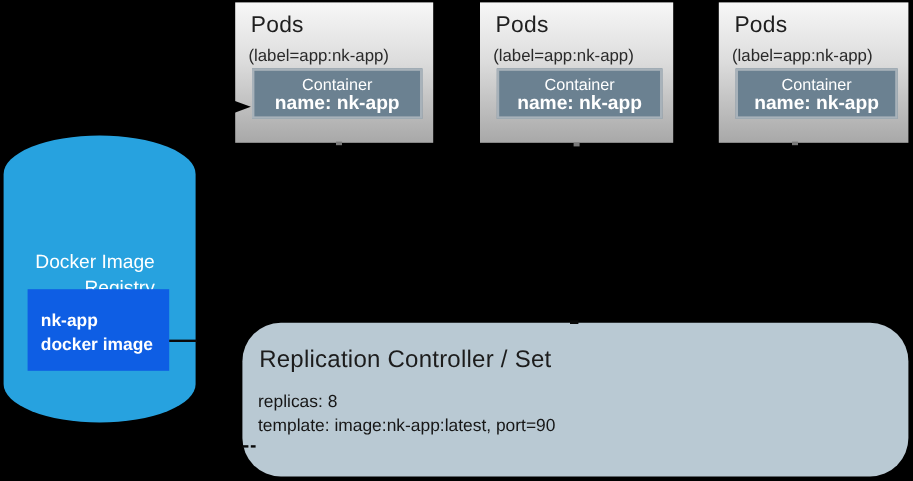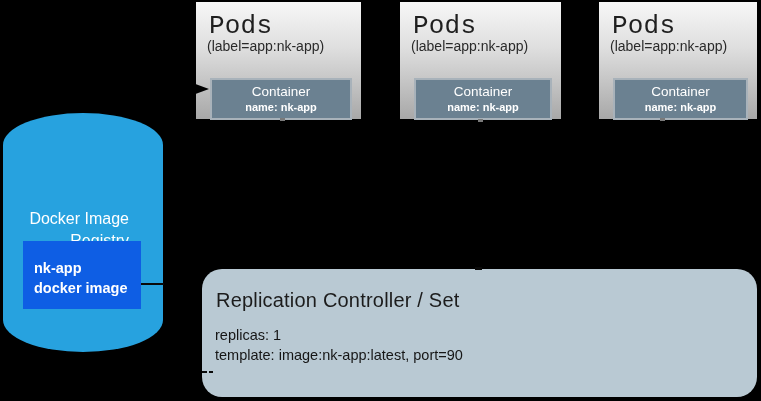--- a/index.html
+++ b/index.html
@@ -24,35 +24,35 @@
   
   .pod{
     position:absolute;top:2px;height:117px;
     background:linear-gradient(180deg,var(--pod-gradient-top) 0%,#dedede 40%,var(--pod-gradient-bottom) 100%);
   }
   .pod1{left:196px;width:165px;}
   .pod2{left:400px;width:161px;}
   .pod3{left:599px;width:158px;}
   .pod-title{
     position:absolute;left:13px;top:9px;
-    font-size:26px;color:var(--text-dark);letter-spacing:.2px;font-family:Liberation Mono, monospace;
+    font-size:19px;color:var(--text-dark);letter-spacing:.2px;
   }
   .pod-label{
     position:absolute;left:11px;top:36px;
     font-size:14px;color:#2a2a2a;text-align:right;
   }
   .container-box{
-    position:absolute;left:14px;right:9px;top:76px;height:42px;
+    position:absolute;left:14px;right:9px;top:55px;height:42px;
     box-sizing:border-box;
     background:var(--container-box);
     border:2px solid var(--container-border);
     text-align:center;color:var(--text-light);
   }
   .container-title{font-size:13.5px;margin-top:3px;line-height:17px;}
-  .container-name{font-size:11px;font-weight:bold;line-height:15px;}
+  .container-name{font-size:16px;font-weight:bold;line-height:15px;}
   
   .cylinder{
     position:absolute;left:3px;top:113px;width:160px;height:239px;
     background:var(--registry-cylinder);
     border-radius:80px/32px;
   }
   .cyl-title{
     position:absolute;left:0;right:16px;top:56px;
     text-align:right;color:var(--text-light);
     font-size:16px;line-height:22px;
@@ -75,21 +75,21 @@
     position:absolute;left:190px;top:82px;width:0;height:0;
     border-top:7px solid transparent;
     border-bottom:7px solid transparent;
     border-left:19px solid #000;
   }
   
   .rc-box{
     position:absolute;left:202px;top:269px;width:555px;height:128px;
     box-sizing:border-box;
     background:var(--controller-box);
-    border-radius:20px;
+    border-radius:32px;
     color:var(--text-dark);
   }
   .rc-title{
     position:absolute;left:14px;top:20px;
     font-size:20px;letter-spacing:.2px;color:#1c1c1c;
   }
   .rc-lines{
     position:absolute;left:13px;top:57px;
     font-size:14.5px;line-height:19.5px;color:#161616;
   }
@@ -139,21 +139,21 @@
 
   <div class="cylinder">
     <div class="cyl-title">Docker Image Registry</div>
     <div class="image-box">nk-app docker image</div>
   </div>
   <div class="registry-connector"></div>
 
   <div class="rc-box">
     <div class="rc-title">Replication Controller / Set</div>
     <div class="rc-lines">
-      <div>replicas: 1</div>
+      <div>replicas: 8</div>
       <div>template: image:nk-app:latest, port=90</div>
     </div>
   </div>
 
   <div class="dash dash-rc-top"></div>
   <div class="dash dash-template-a"></div>
   <div class="dash dash-template-b"></div>
   <div class="dash-gray dash-pod1"></div>
   <div class="dash-gray dash-pod2"></div>
   <div class="dash-gray dash-pod3"></div>

